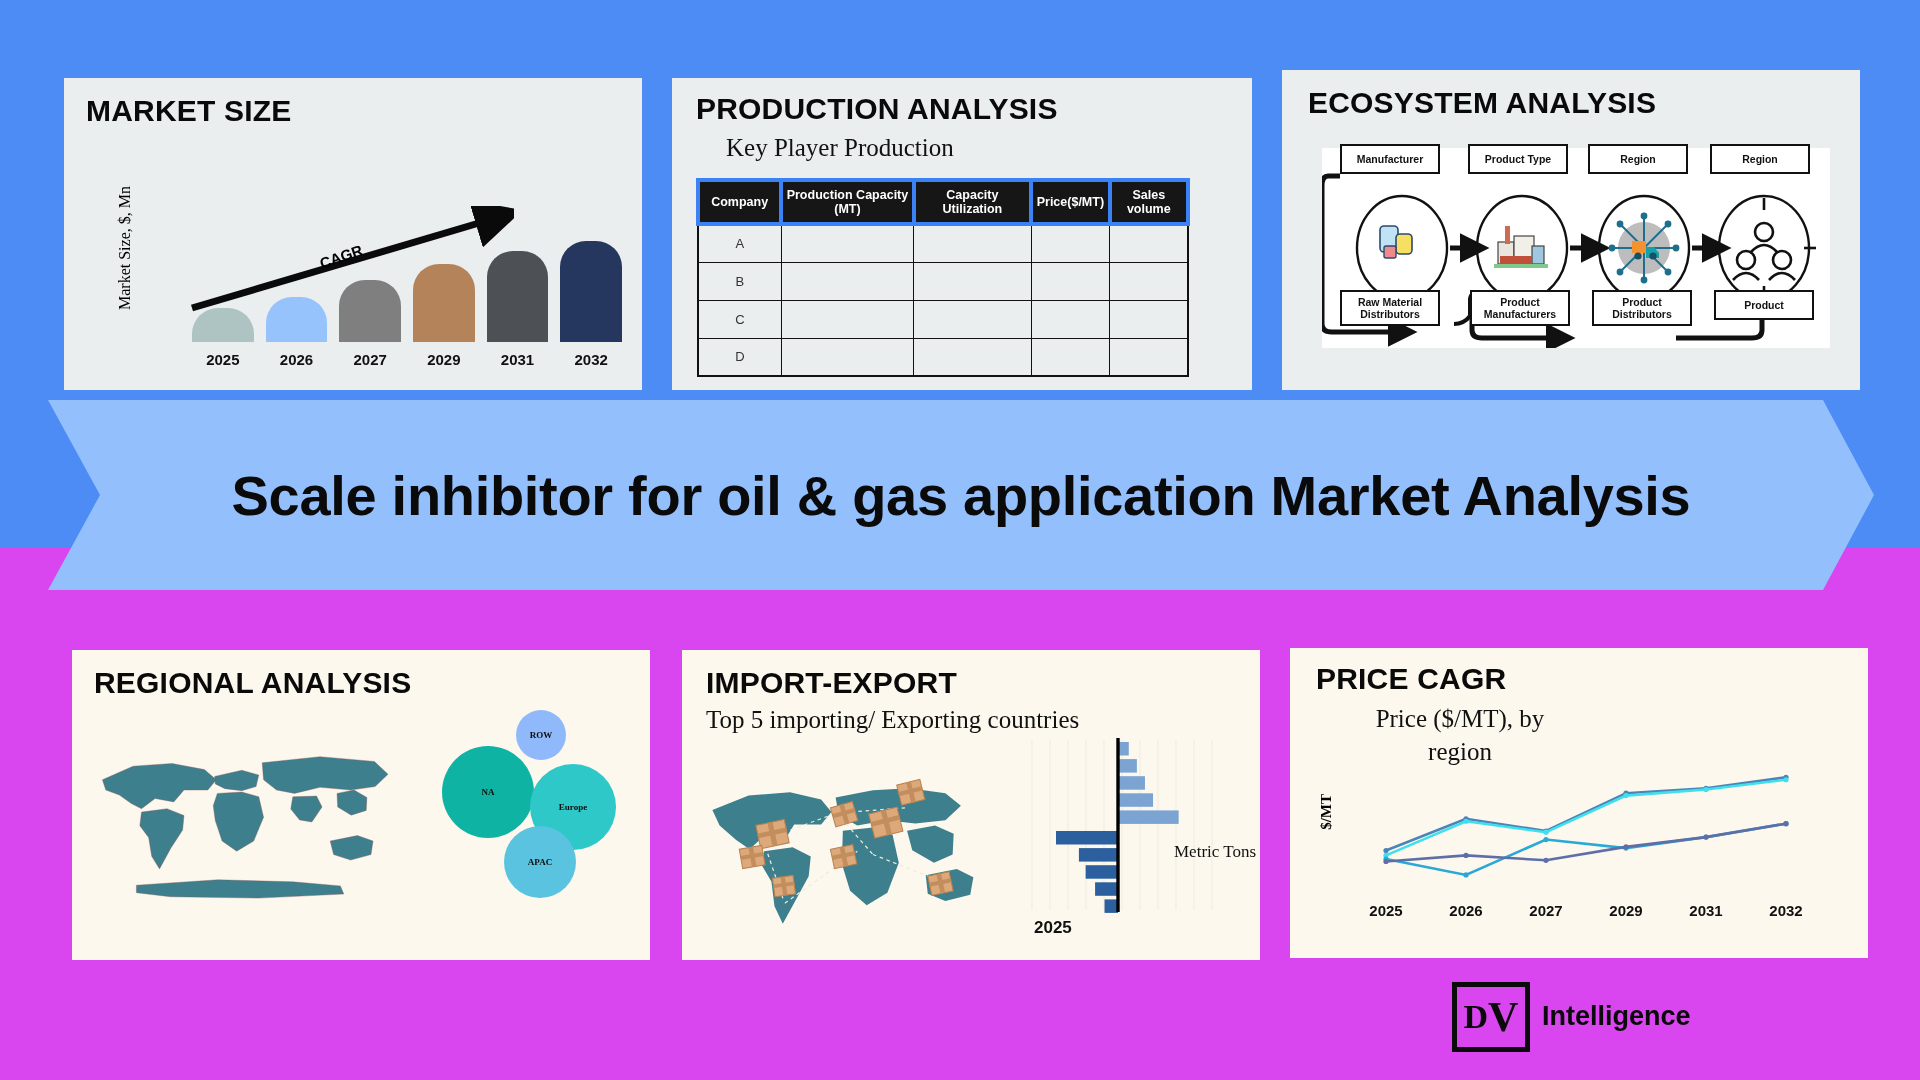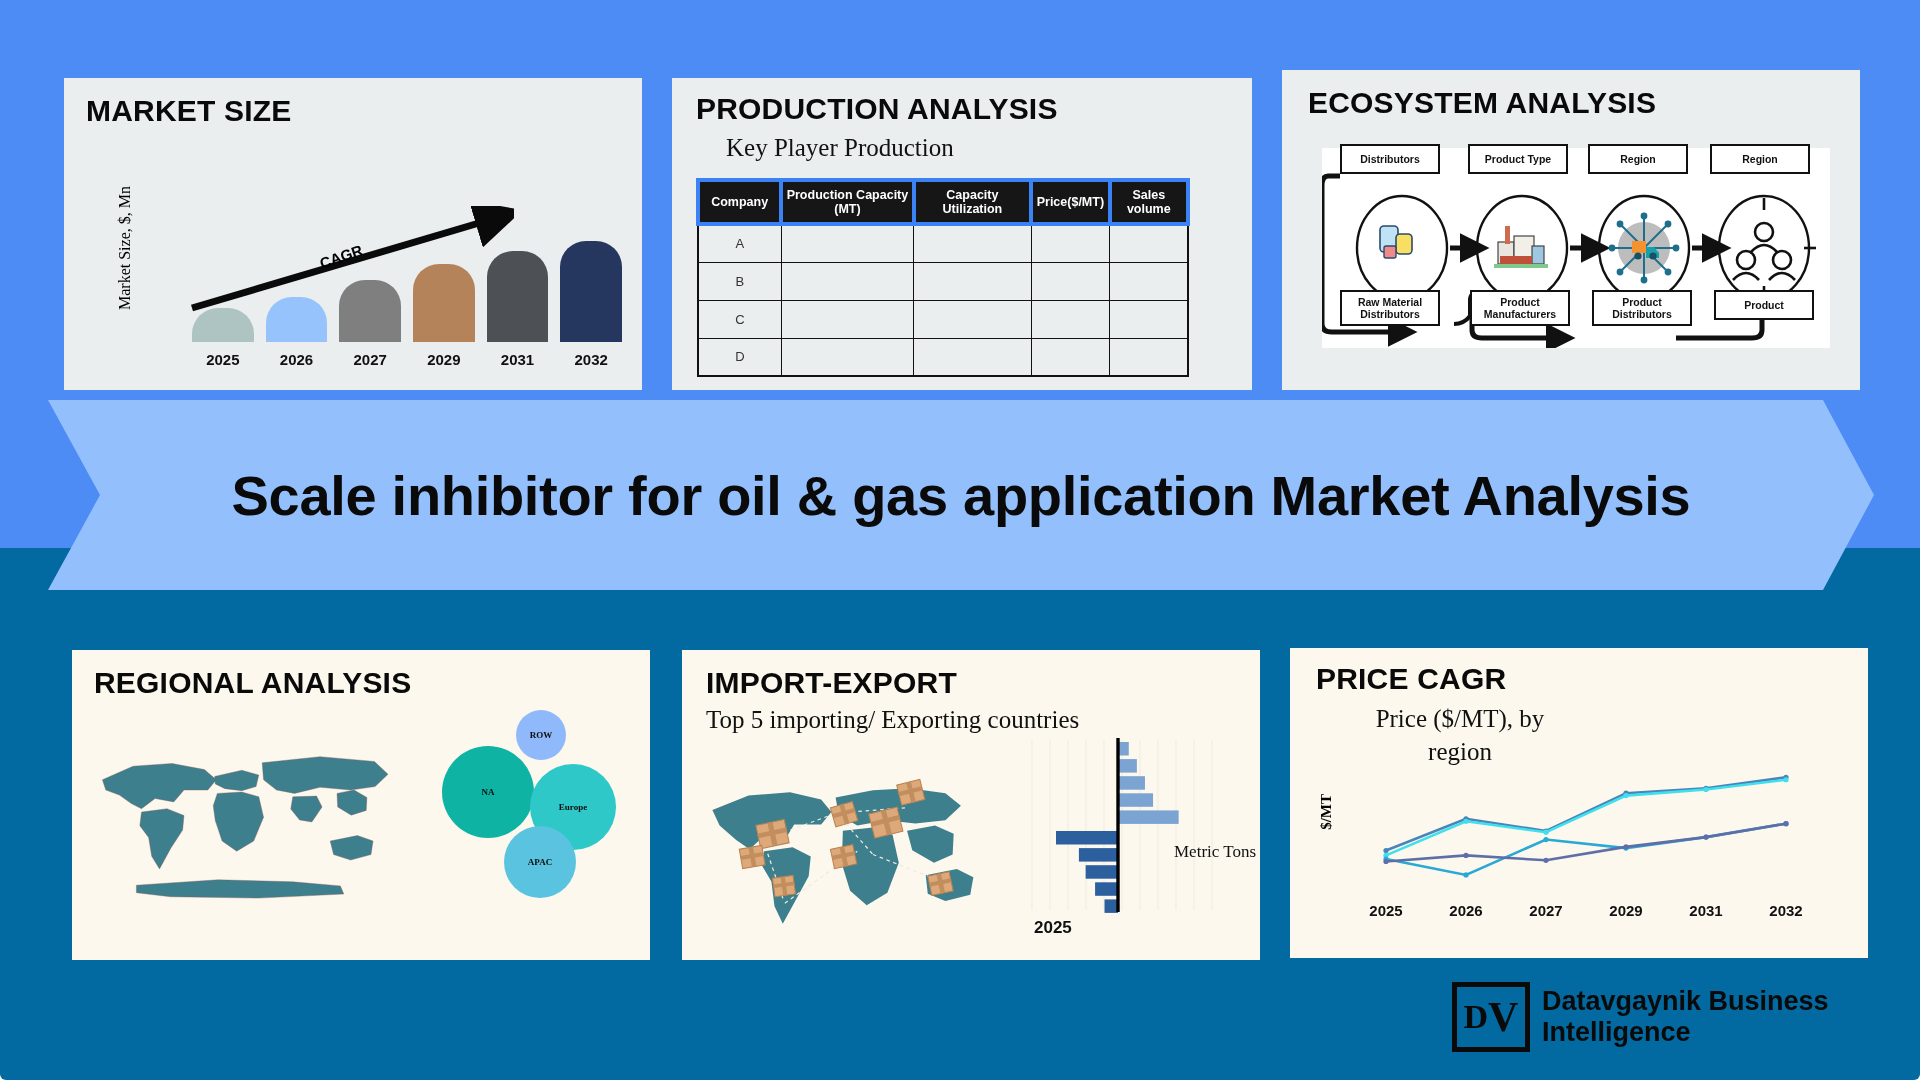--- a/index.html
+++ b/index.html
@@ -4,22 +4,21 @@
 <style>
   * { box-sizing: border-box; margin: 0; padding: 0; }
   html, body {
     width: 1920px; height: 1080px;
     font-family: "Liberation Sans", sans-serif;
     overflow: hidden;
   }
   #stage {
     position: relative;
     width: 1920px; height: 1080px;
-    background: #0369a1;
-    border-radius: 6px;
+    background: #d946ef;
   }
   
   .top-band {
     position: absolute; left: 0; top: 0;
     width: 1920px; height: 548px;
     background: #4d8bf5;
   }
   
   .panel {
     position: absolute;
@@ -336,21 +335,21 @@
           <line x1="-52" y1="0" x2="-40" y2="0"></line>
             <line x1="40" y1="0" x2="52" y2="0"></line>
           <circle cx="0" cy="-16" r="9"></circle>
           <path d="M-13 4 q13 -14 26 0"></path>
           <circle cx="-18" cy="12" r="9"></circle>
           <path d="M-31 32 q13 -14 26 0"></path>
           <circle cx="18" cy="12" r="9"></circle>
           <path d="M5 32 q13 -14 26 0"></path>
         </g>
       </svg>
-      <div class="eco-box" id="eco-t0" style="left:18px;  top:-4px;  width:100px; height:30px;">Distributors</div>
+      <div class="eco-box" id="eco-t0" style="left:18px;  top:-4px;  width:100px; height:30px;">Manufacturer</div>
       <div class="eco-box" id="eco-t1" style="left:146px; top:-4px;  width:100px; height:30px;">Product Type</div>
       <div class="eco-box" id="eco-t2" style="left:266px; top:-4px;  width:100px; height:30px;">Region</div>
       <div class="eco-box" id="eco-t3" style="left:388px; top:-4px;  width:100px; height:30px;">Region</div>
       <div class="eco-box" id="eco-b0" style="left:18px;  top:142px; width:100px; height:36px;">Raw Material Distributors</div>
       <div class="eco-box" id="eco-b1" style="left:148px; top:142px; width:100px; height:36px;">Product Manufacturers</div>
       <div class="eco-box" id="eco-b2" style="left:270px; top:142px; width:100px; height:36px;">Product Distributors</div>
       <div class="eco-box" id="eco-b3" style="left:392px; top:142px; width:100px; height:30px;">Product</div>
     </div>
   </div>
 
@@ -515,17 +514,16 @@
         <div>2032</div>
       </div>
   </div>
 
   <div class="logo">
     <div class="logo-mark">
       <span class="d">D</span>
         <span>V</span>
     </div>
     <div class="logo-text">
-      <div>Datavgaynik Business</div>
       <div>Intelligence</div>
     </div>
   </div>
 </div>
 
 </body></html>

